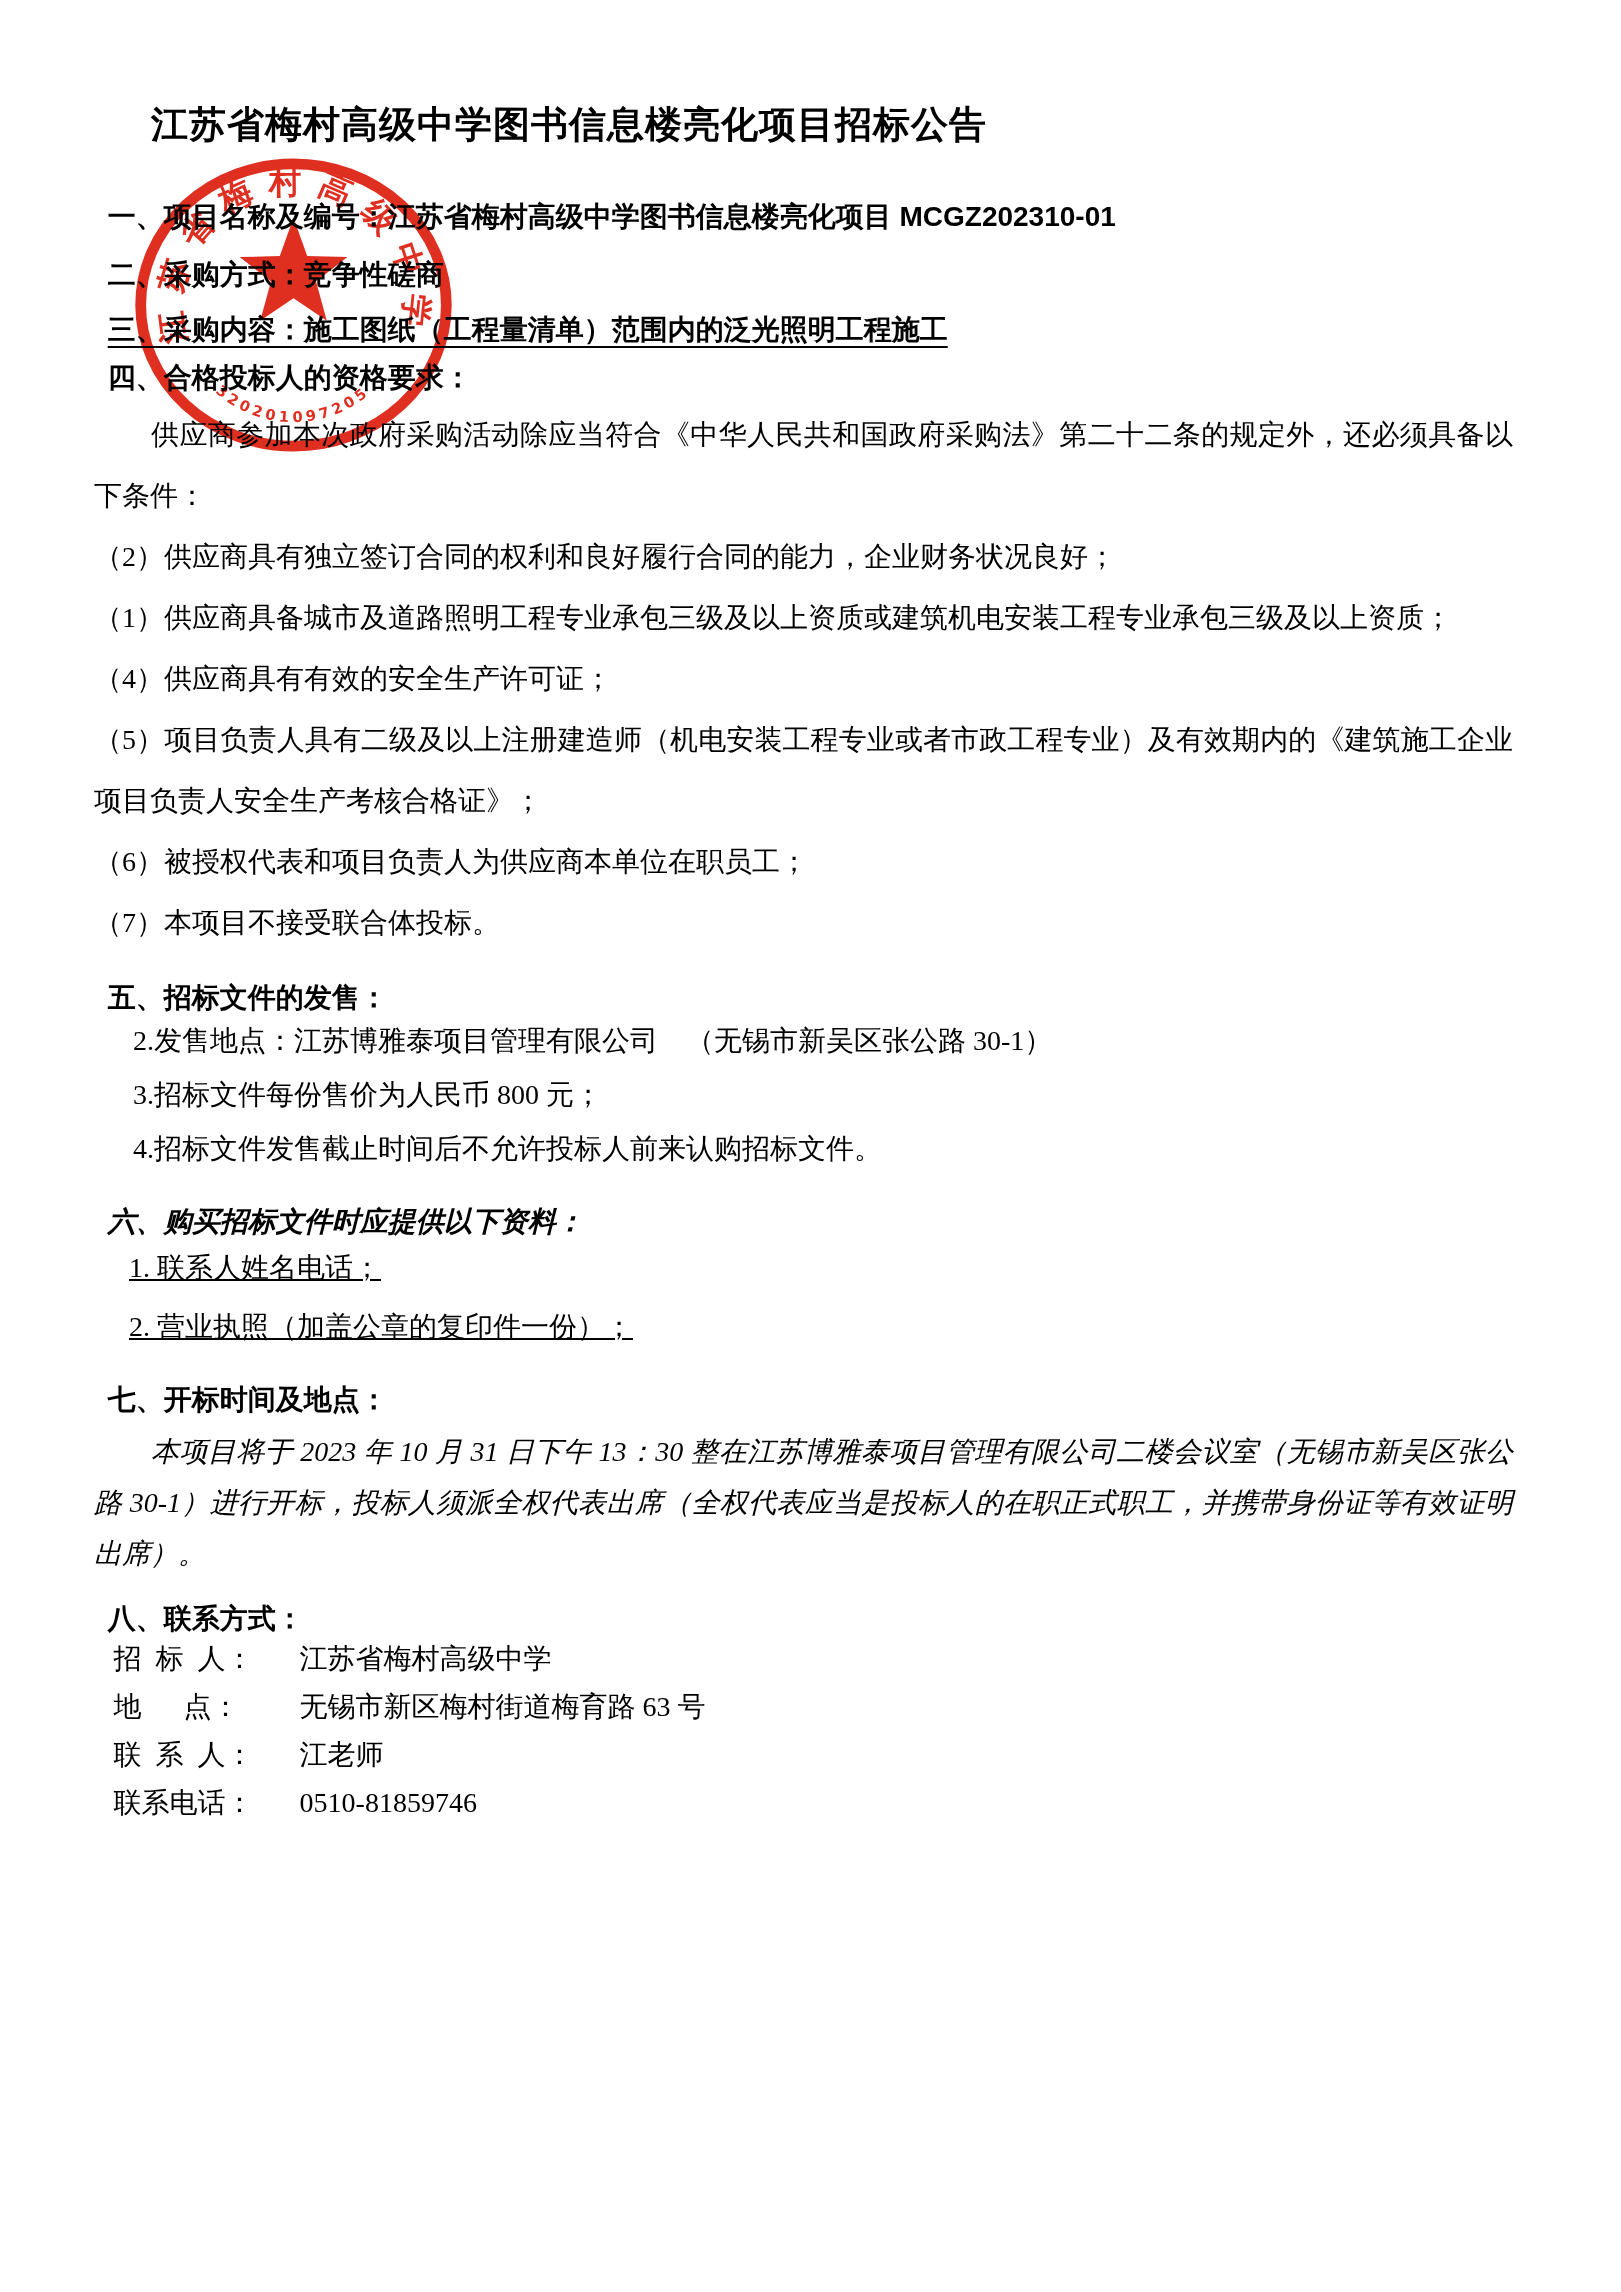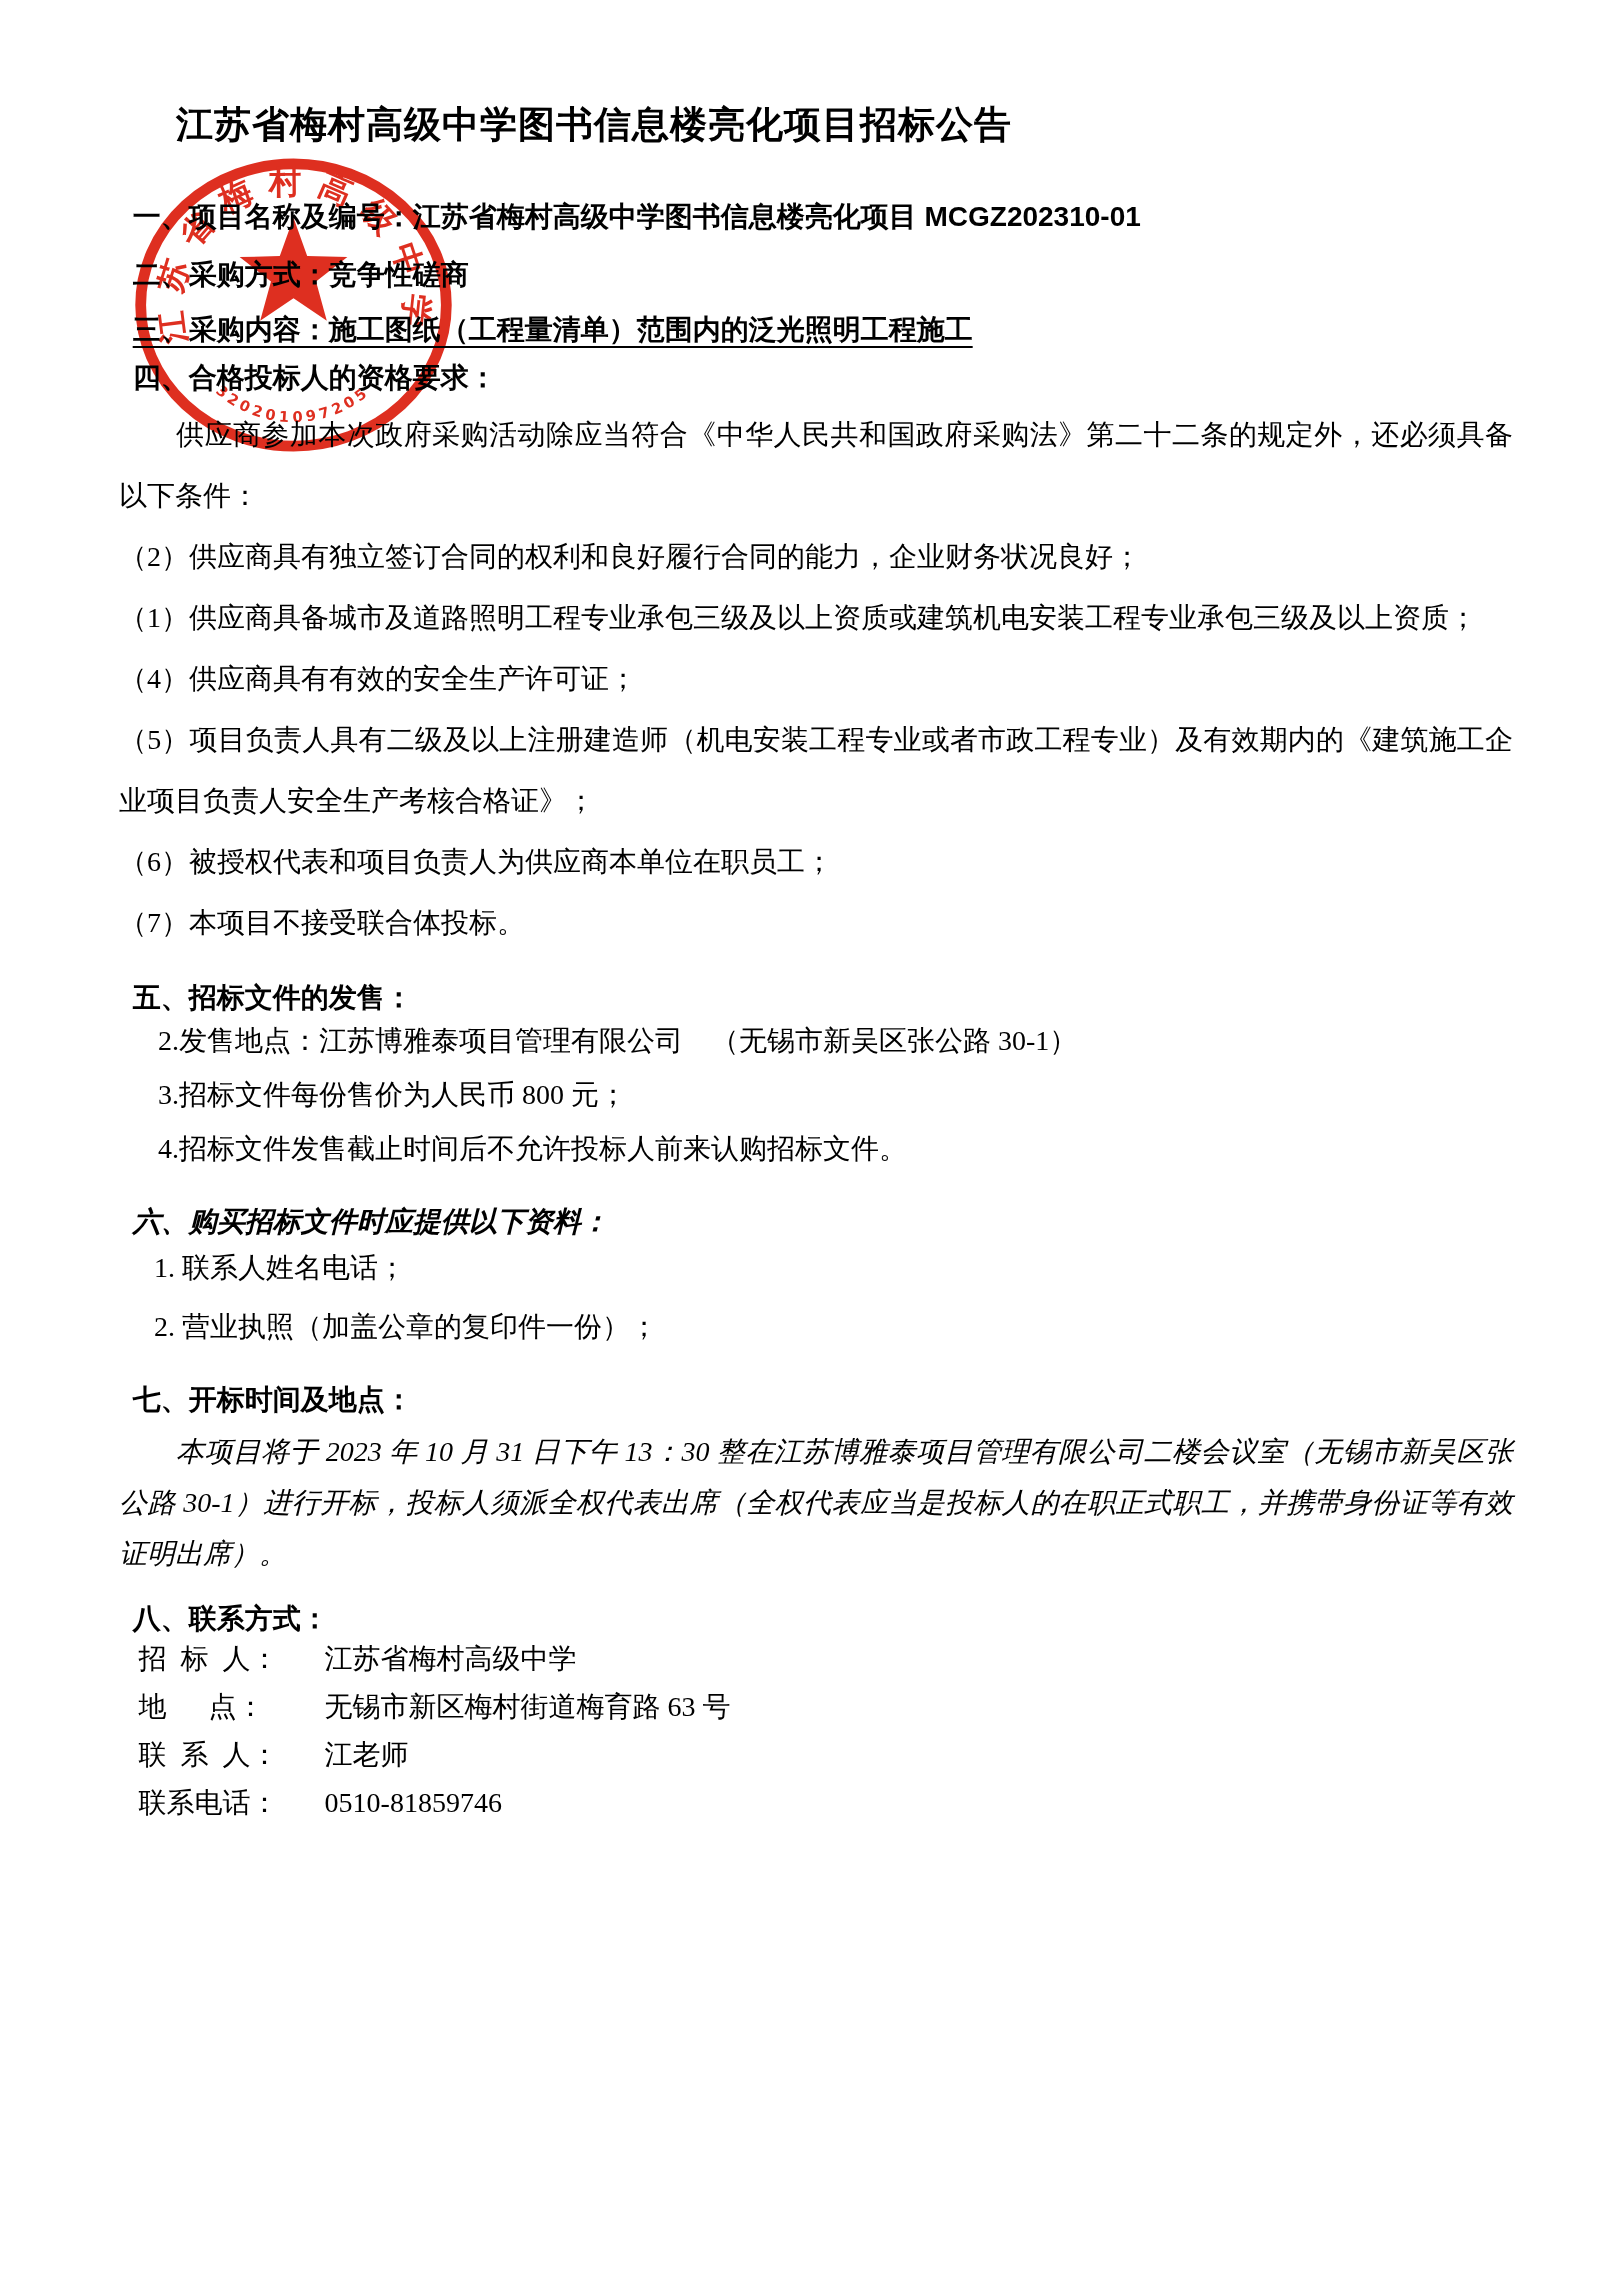--- a/index.html
+++ b/index.html
@@ -9,21 +9,20 @@
     background: #ffffff;
     position: relative;
     color: #000;
     font-family: "Liberation Serif", "DejaVu Serif", serif;
     overflow: hidden;
   }
   .doc {
     position: absolute; inset: 0;
     padding: 86px 108px 6px 94px;
     font-size: 28px;
-    margin-left: 25px;
   }
   .title {
     font-family: "Liberation Sans", "DejaVu Sans", sans-serif;
     font-weight: 700;
     font-size: 37px;
     line-height: 49px;
     margin: 13.7px 0 0 57px;
     letter-spacing: 1px;
     white-space: nowrap;
   }
@@ -48,21 +47,21 @@
     line-height: 61px;
     text-indent: 57px;
     text-align: justify;
   }
   .cond p {
     margin: 0;
     line-height: 61px;
     text-align: justify;
   }
   .sale p { margin: 0 0 0 39px; line-height: 54px; white-space: nowrap; }
-  .buy p  { margin: 0 0 0 35px; line-height: 59px; white-space: nowrap; }
+  .buy p  { margin: 0 0 0 35px; line-height: 59px; white-space: nowrap; text-decoration: underline; }
   .open-p {
     margin: 9.8px 0 0 0;
     line-height: 51px;
     text-indent: 57px;
     text-align: justify;
     font-style: italic;
   }
   .contact .row { margin: 0 0 0 19.6px; line-height: 48px; white-space: pre; }
   .agency { margin-top: 55px; }
   .agency .row { line-height: 47px; }

